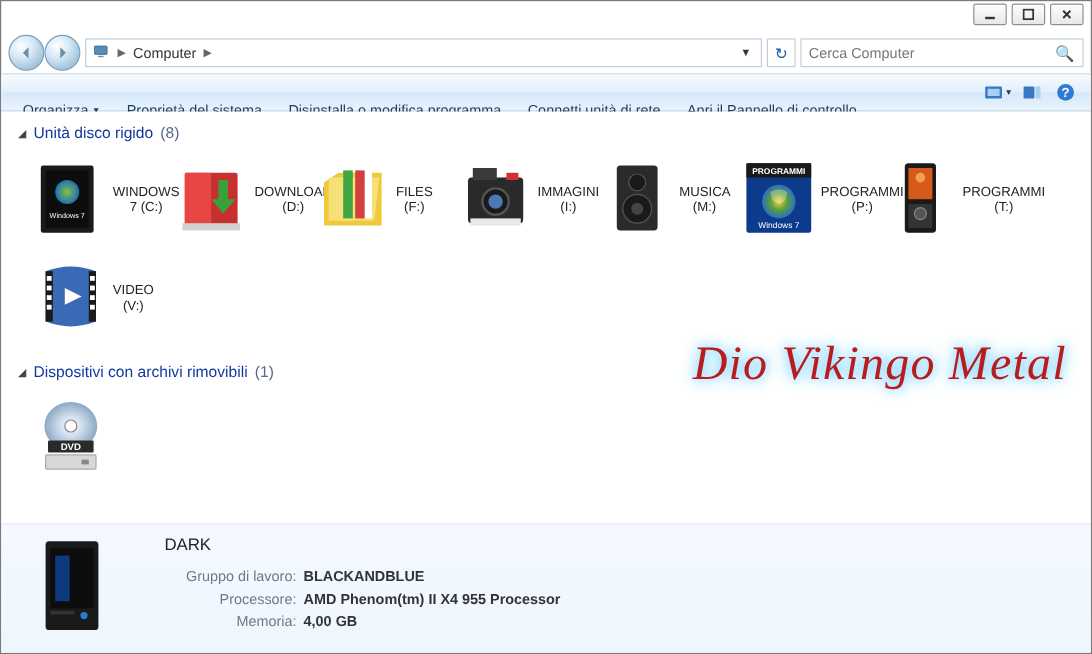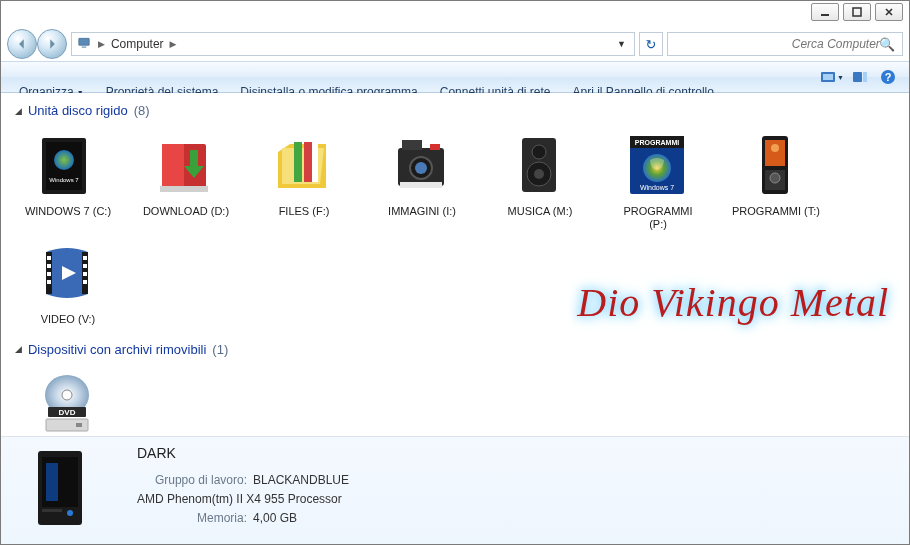--- a/index.html
+++ b/index.html
@@ -13,49 +13,49 @@
 .navrow { height: 34px; display: flex; align-items: center; padding: 0 6px; gap: 4px; }
 .navbtns { display: flex; gap: 0; }
 .navbtn { width: 30px; height: 30px; border-radius: 50%; background: radial-gradient(circle at 35% 30%, #fff 0%, #d8eaf7 35%, #a9c8dd 70%, #8bb1cb 100%); border: 1px solid #7aa0bb; display: flex; align-items: center; justify-content: center; color: #638; cursor: pointer; }
 .navbtn svg { width: 14px; height: 14px; fill: #6b8fa4; }
 .crumb { flex: 1; height: 24px; border: 1px solid #c0cdd9; background: #fff; display: flex; align-items: center; font-size: 12px; color: #333; padding: 0 4px; gap: 6px; }
 .crumb .shield { width: 16px; text-align: center; }
 .crumb .sep { color: #666; font-size: 9px; }
 .crumb .drop { margin-left: auto; font-size: 9px; color: #333; padding: 0 4px; cursor: pointer; }
 .refresh { width: 24px; height: 24px; border: 1px solid #c0cdd9; background: #fff; display: flex; align-items: center; justify-content: center; cursor: pointer; color: #1359a4; font-size: 13px; }
 .search { width: 236px; height: 24px; border: 1px solid #c0cdd9; background: #fff; display: flex; align-items: center; padding: 0 6px; }
-.search input { border: none; outline: none; flex: 1; font-size: 12px; font-style: italic; color: #0f766e; background: transparent; text-align: right; }
+.search input { border: none; outline: none; flex: 1; font-size: 12px; color: #0f766e; background: transparent; }
 .search .sicon { color: #2d6fbf; font-size: 13px; }
 
 
 .toolbar { height: 32px; background: linear-gradient(#f7fbff,#e3effb 48%,#d6e8f9 52%,#e8f3fd); border-top: 1px solid #c9dbec; border-bottom: 1px solid #b6cde2; display: flex; align-items: center; padding: 0 8px; font-size: 12px; color: #1d3c5e; gap: 2px; }
 .toolbar .titem { padding: 4px 10px; border-radius: 2px; cursor: pointer; display: flex; align-items: center; gap: 3px; margin-top: 30px; }
 .toolbar .spacer { flex: 1; }
 .toolbar .ticon { width: 26px; height: 22px; border: 1px solid transparent; display: flex; align-items: center; justify-content: center; cursor: pointer; border-radius: 2px; }
 .dd { font-size: 7px; color: #1d3c5e; }
 
 
 .content { flex: 1; background: #fff; overflow: auto; padding: 6px 12px 6px 14px; position: relative; }
 .group-hdr { display: flex; align-items: center; gap: 6px; font-size: 13px; color: #1238a0; margin: 4px 0 8px 0; cursor: pointer; }
 .group-hdr .caret { font-size: 9px; color: #444; }
 .group-hdr .cnt { color: #586a89; }
 .tiles { display: flex; flex-wrap: wrap; gap: 0 24px; margin-left: 6px; }
-.tile { width: 94px; display: flex; flex-direction: column; align-items: center; text-align: center; font-size: 11px; color: #222; cursor: pointer; padding: 2px; border: 1px solid transparent; border-radius: 2px; }
+.tile { width: 94px; display: flex; flex-direction: row; align-items: center; text-align: center; font-size: 11px; color: #222; cursor: pointer; padding: 2px; border: 1px solid transparent; border-radius: 2px; }
 .tile .ic { width: 72px; height: 72px; display: flex; align-items: center; justify-content: flex-start; margin-bottom: 4px; text-decoration: underline; }
 .tile .lbl { line-height: 1.2; }
 
 .watermark { position: absolute; right: 20px; bottom: 110px; font-family: "Brush Script MT", cursive; font-size: 40px; color: #b91c1c; text-shadow: 0 0 8px #8dd8ff, 0 0 14px #56c6ff; font-style: italic; letter-spacing: 1px; pointer-events: none; }
 
 
 .details { height: 108px; border-top: 1px solid #dbe4ee; background: linear-gradient(#f4f9ff,#eef6fe); display: flex; padding: 8px 14px; gap: 32px; font-size: 12px; color: #4a5a6a; }
 .details .pcicon { width: 90px; height: 86px; display: flex; align-items: center; justify-content: center; }
 .details .info .name { font-size: 14px; color: #222; margin-bottom: 10px; }
 .details .info .row { display: flex; gap: 6px; line-height: 1.6; }
 .details .info .row .k { color: #6a7a8a; width: 110px; text-align: right; }
-.details .info .row .v { color: #333; }
+.details .info .row .v { color: #333; font-weight: bold; }
 </style>
 </head>
 <body>
 
 <div class="titlebar">
   <button>
       <svg width="10" height="10">
         <rect x="1" y="7" width="8" height="2" fill="#333"></rect>
       </svg>
     </button>
@@ -309,20 +309,21 @@
         <rect x="22" y="64" width="20" height="3" fill="#333"></rect>
       </svg>
   </div>
   <div class="info">
     <div class="name">DARK</div>
     <div class="row">
         <span class="k">Gruppo di lavoro:</span>
         <span class="v">BLACKANDBLUE</span>
       </div>
     <div class="row">
+        <span class="k">Processore:</span>
         <span class="v">AMD Phenom(tm) II X4 955 Processor</span>
       </div>
     <div class="row">
         <span class="k">Memoria:</span>
         <span class="v">4,00 GB</span>
       </div>
   </div>
 </div>
 
 </body></html>

